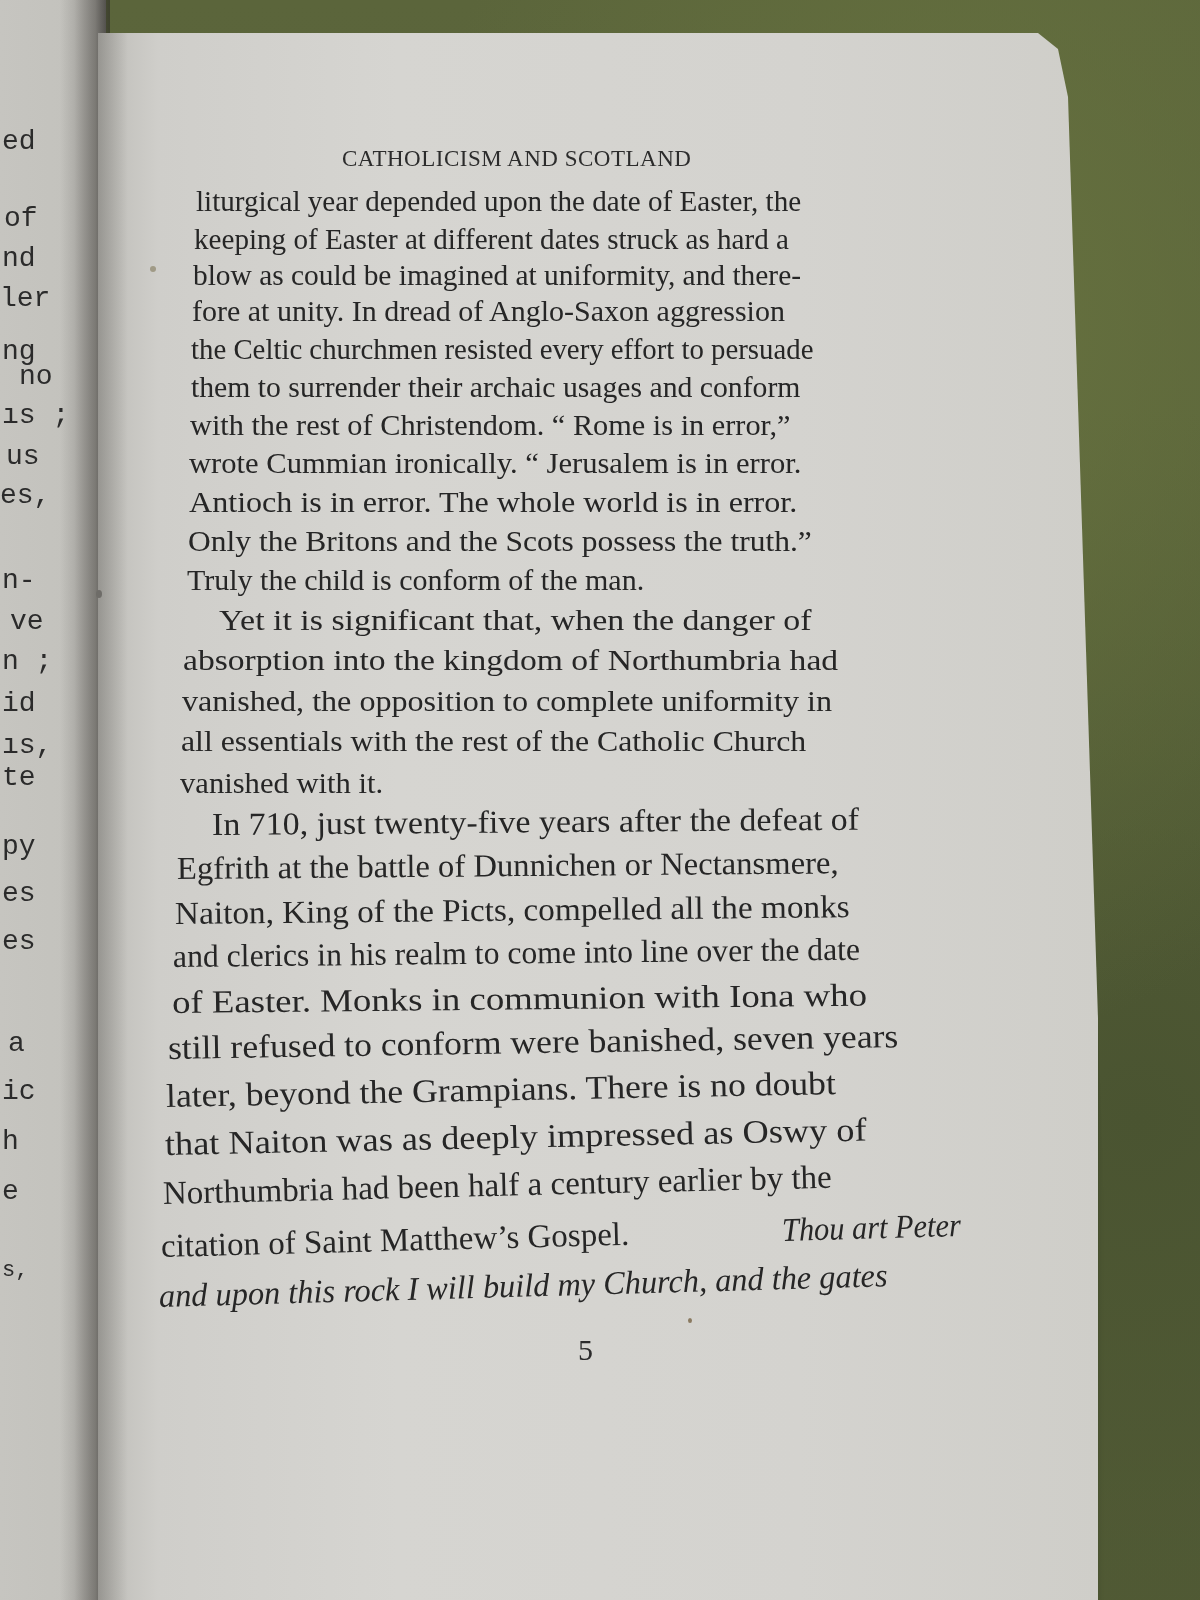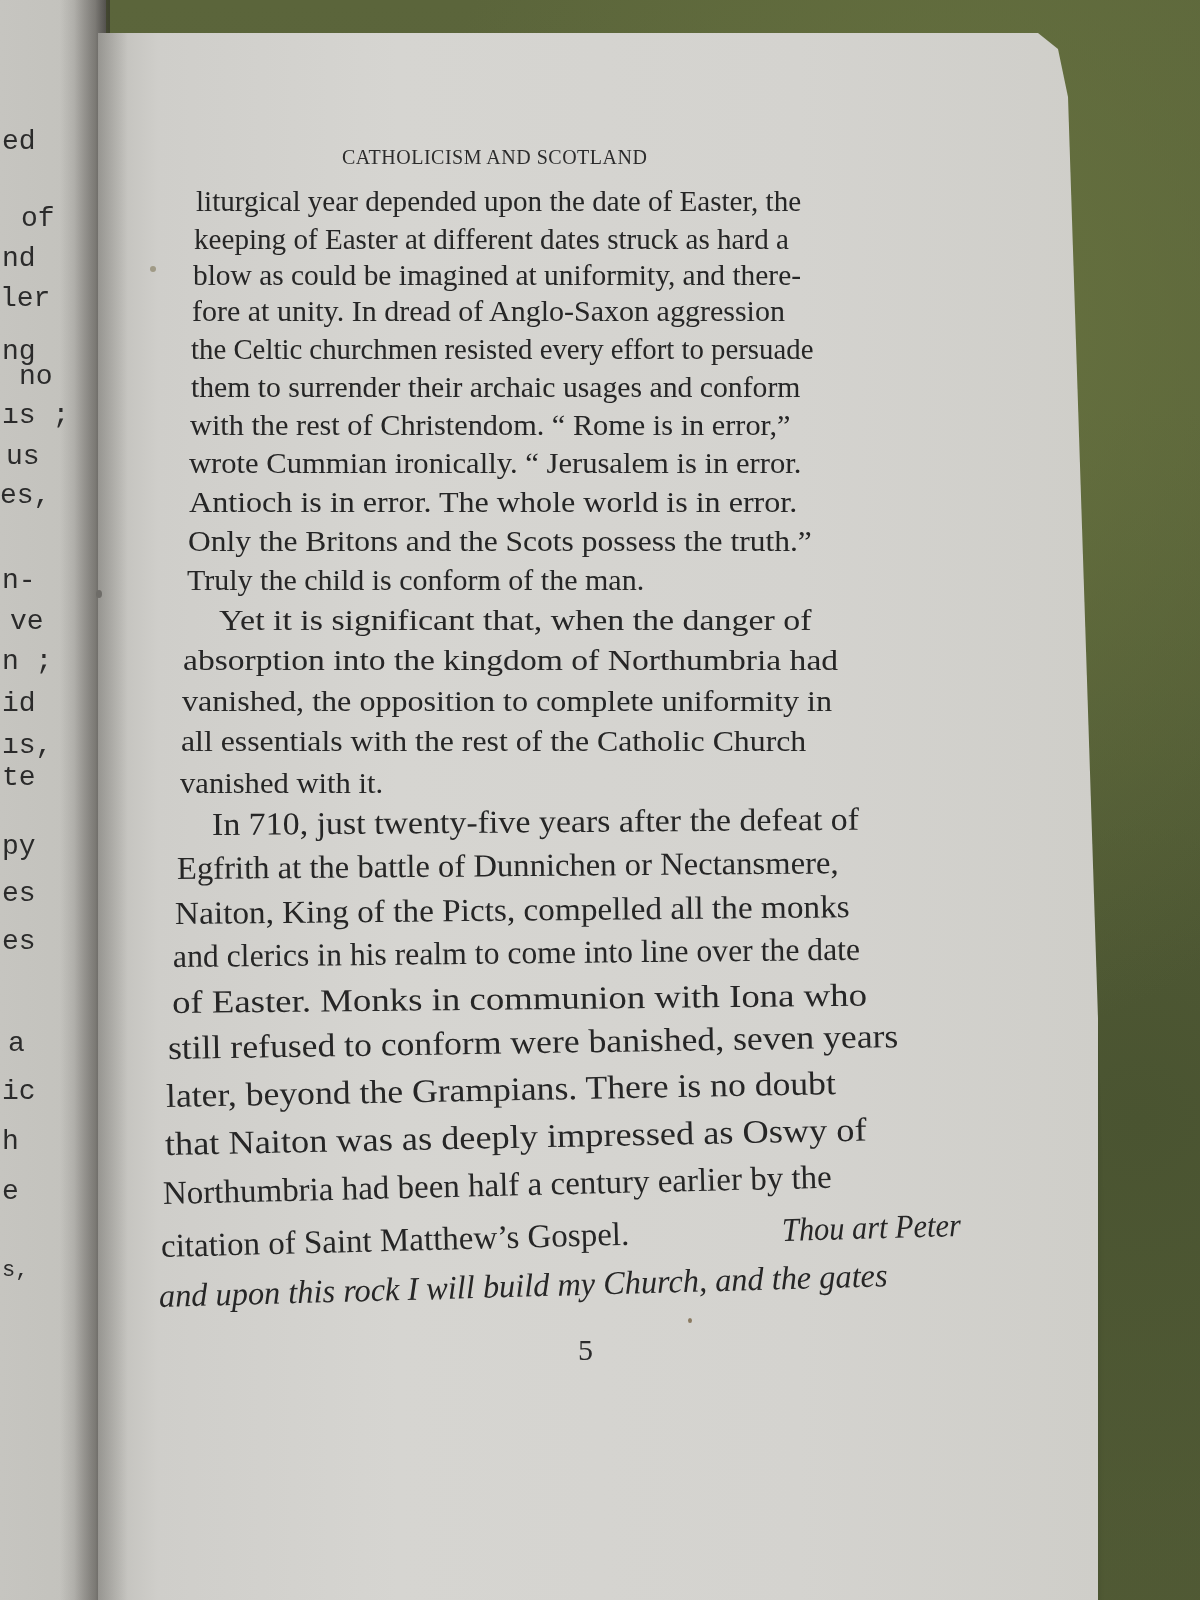--- a/index.html
+++ b/index.html
@@ -31,21 +31,21 @@
     background: linear-gradient(90deg, #bdbcb7 0%, #cfceca 6%, #d6d5d1 30%, #d4d3cf 70%, #cfcec9 100%);
     border-top-right-radius: 22px;
     clip-path: polygon(0 0, 94% 0, 96% 1%, 97% 4%, 102% 100%, 0 100%);
     box-shadow: -4px 0 10px rgba(0,0,0,0.35);
   }
   .page-shadow {
     position: absolute; left: 98px; top: 33px; width: 30px; height: 1600px;
     background: linear-gradient(90deg, rgba(80,78,74,0.35), rgba(0,0,0,0));
   }
   .running-head {
-    position: absolute; left: 342px; top: 146px; font-size: 20px;
+    position: absolute; left: 342px; top: 146px; font-size: 23px;
     letter-spacing: 0.5px; color: #2c2c2c; font-family: "Liberation Serif", serif;
     white-space: nowrap;
   }
   .line {
     position: absolute; white-space: nowrap; color: #262626;
     font-family: "Liberation Serif", serif; font-size: 30px; line-height: 1;
     transform-origin: left center;
   }
   .line.italic { font-style: italic; }
   .folio {
@@ -54,21 +54,21 @@
   }
   .speck { position: absolute; border-radius: 50%; background: #8c8a80; }
 </style>
 </head>
 <body>
 
 <div class="left-page"></div>
 <div class="left-gutter"></div>
 
 <div class="left-fragment" style="left:2px;top:128px">ed</div>
-<div class="left-fragment" style="left:21px;top:205px">of</div>
+<div class="left-fragment" style="left:4px;top:205px">of</div>
 <div class="left-fragment" style="left:2px;top:245px">nd</div>
 <div class="left-fragment" style="left:0px;top:285px">ler</div>
 <div class="left-fragment" style="left:2px;top:338px">ng</div>
 <div class="left-fragment" style="left:19px;top:363px">no</div>
 <div class="left-fragment" style="left:2px;top:402px">ıs ;</div>
 <div class="left-fragment" style="left:6px;top:443px">us</div>
 <div class="left-fragment" style="left:0px;top:482px">es,</div>
 <div class="left-fragment" style="left:2px;top:567px">n-</div>
 <div class="left-fragment" style="left:10px;top:608px">ve</div>
 <div class="left-fragment" style="left:2px;top:648px">n ;</div>

